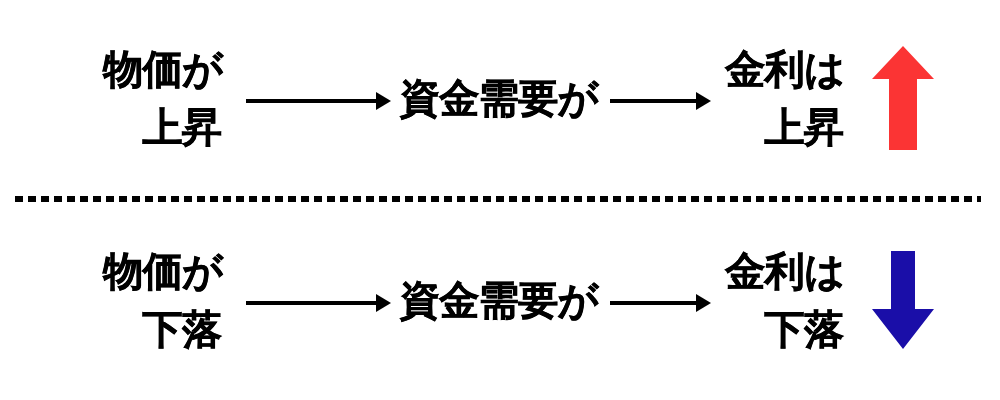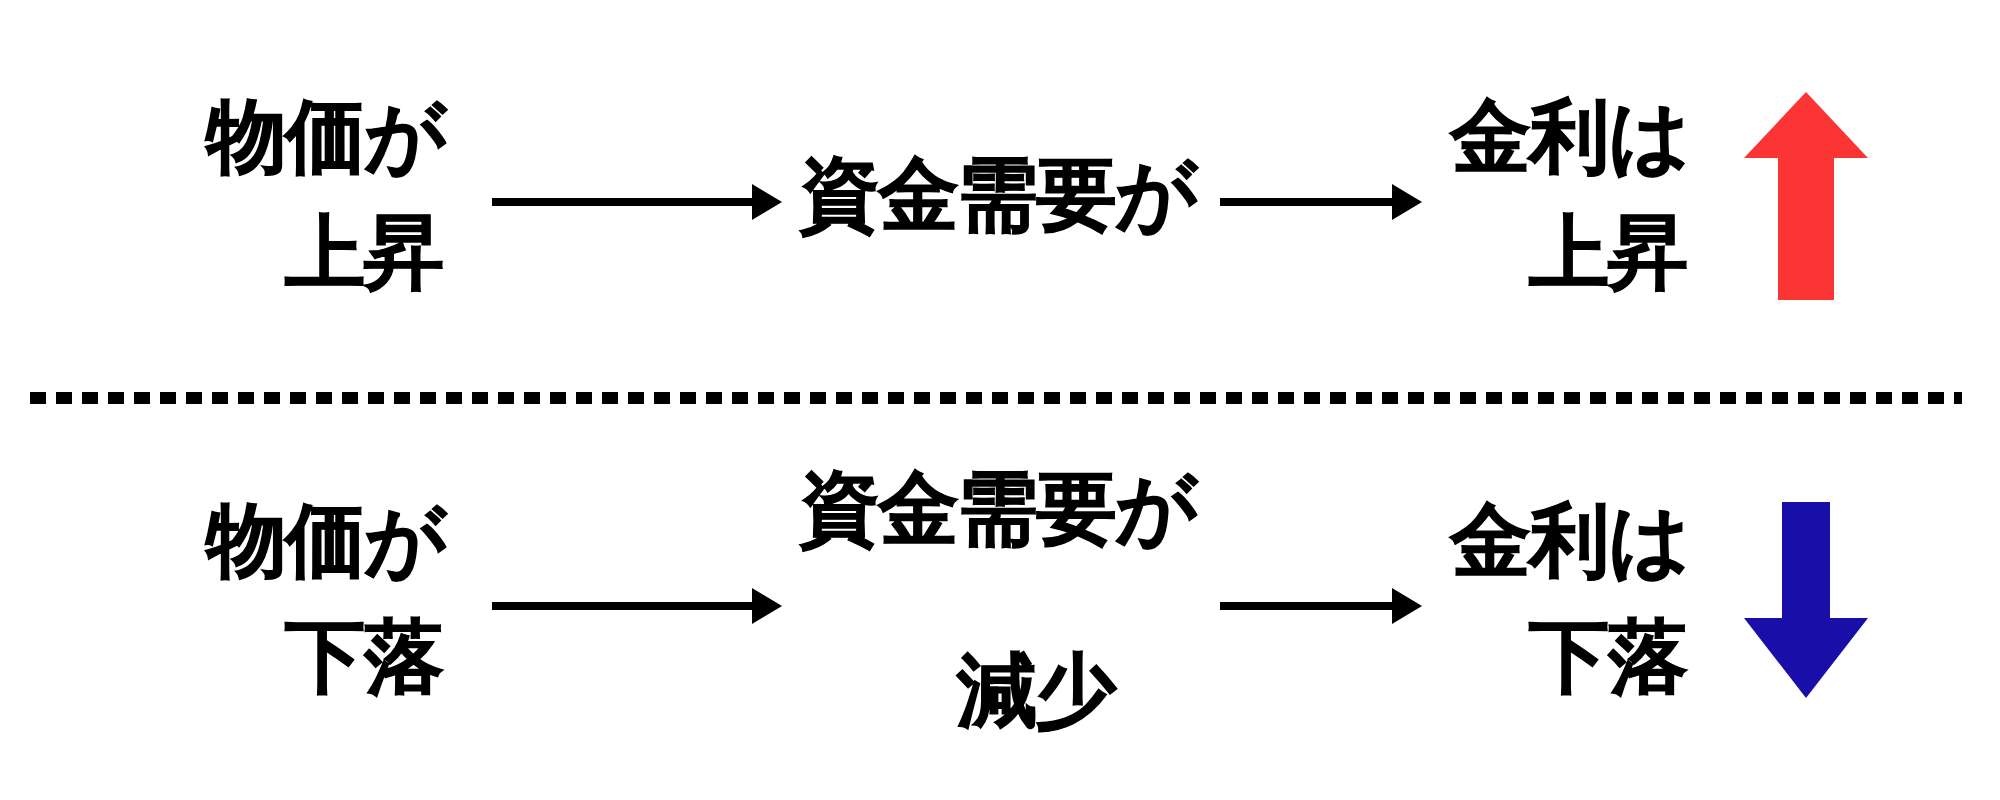--- a/index.html
+++ b/index.html
@@ -168,21 +168,20 @@
       <span class="line line-2">下落</span>
     </div>
 
     <div class="connector conn-1">
       <span class="shaft"></span>
       <span class="head"></span>
     </div>
 
     <div class="node node-2">
       <span class="line line-1">資金需要が</span>
-      <span class="line line-2">減少</span>
     </div>
 
     <div class="connector conn-2">
       <span class="shaft"></span>
       <span class="head"></span>
     </div>
 
     <div class="node node-3">
       <span class="line line-1">金利は</span>
       <span class="line line-2">下落</span>

